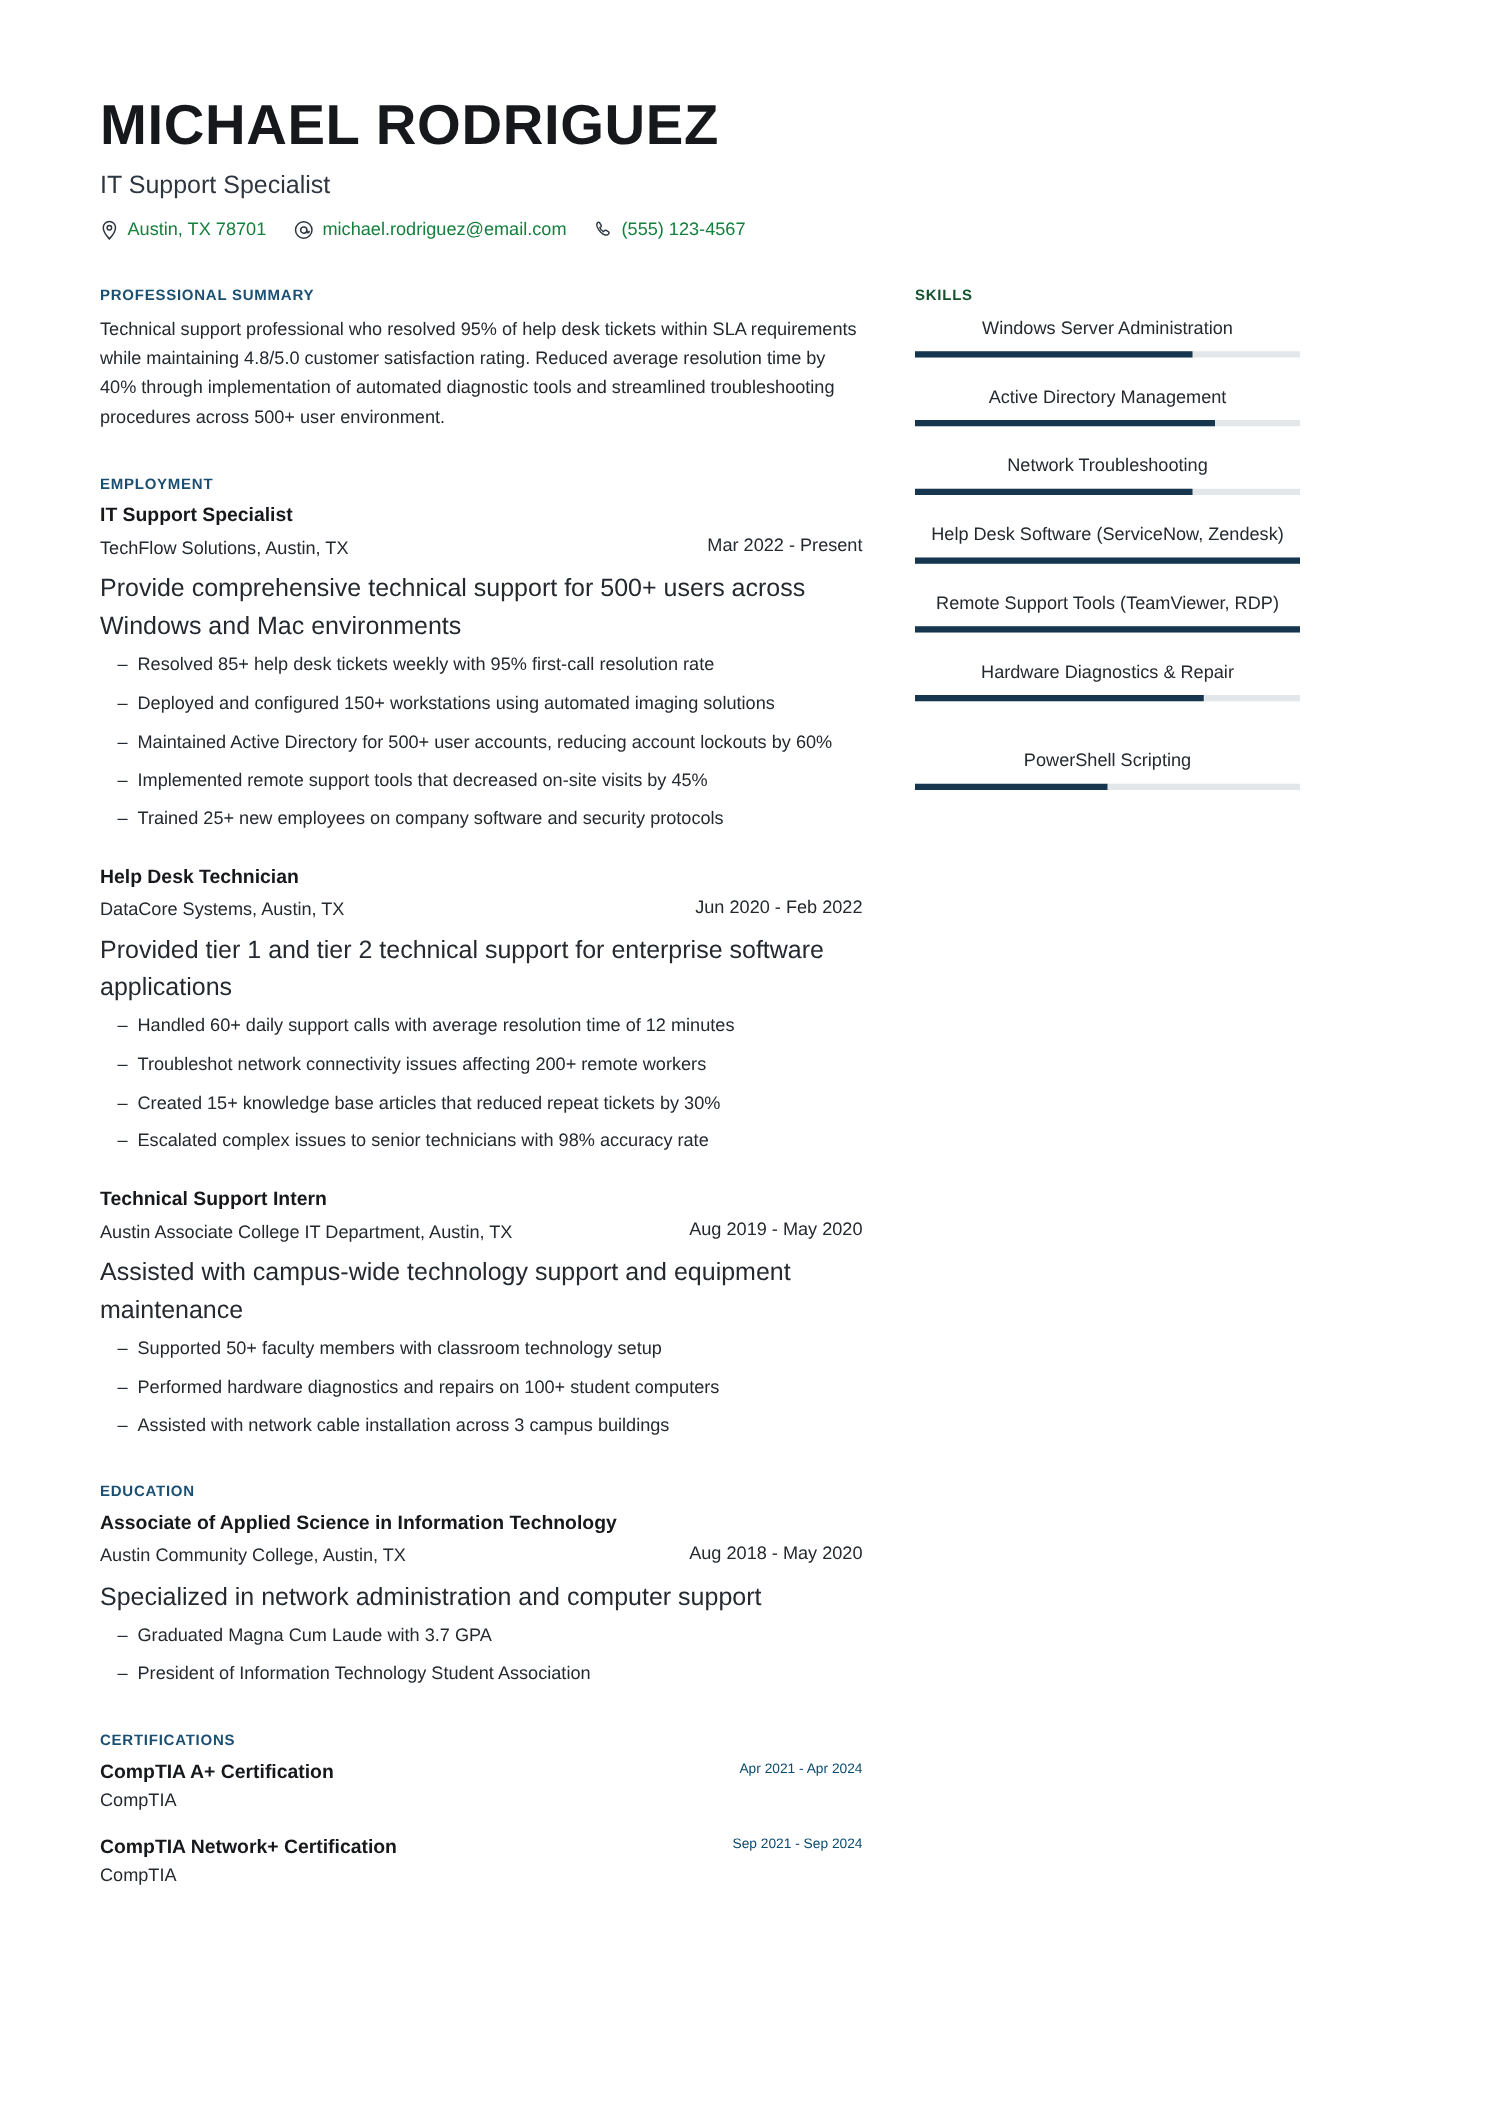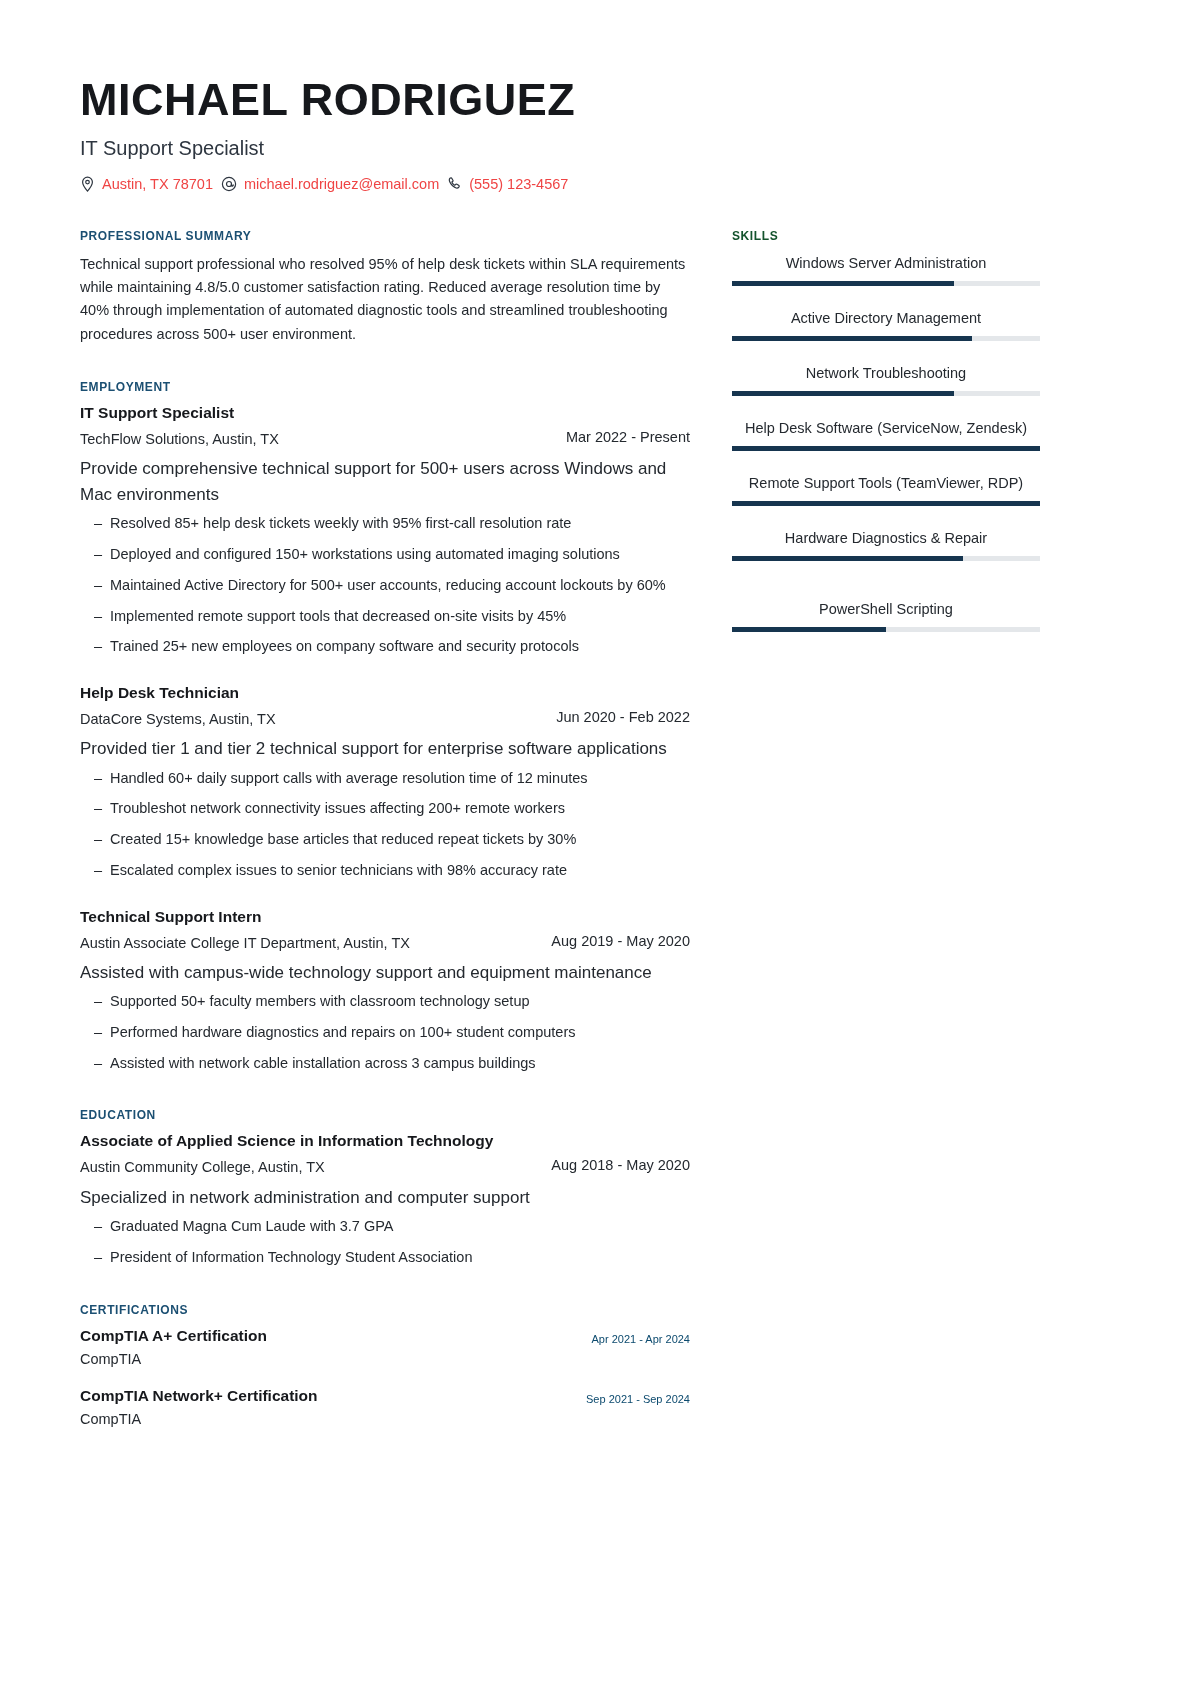--- a/index.html
+++ b/index.html
@@ -29,24 +29,24 @@
   }
   .job-title {
     font-size: 20px;
     color: #2e3640;
     margin-top: 12px;
     font-weight: 400;
   }
   .contact-row {
     display: flex;
     align-items: center;
-    gap: 8px;
+    gap: 22px;
     margin-top: 16px;
     font-size: 14.5px;
-    color: #ef4444;
+    color: #15803d;
   }
   .contact-item {
     display: flex;
     align-items: center;
     gap: 7px;
     white-space: nowrap;
   }
   .contact-item svg { display: block; }
 
   
@@ -87,21 +87,21 @@
     justify-content: space-between;
     align-items: flex-start;
     font-size: 14.5px;
     color: #24292f;
     margin-bottom: 6px;
     gap: 16px;
   }
   .job-company { max-width: 380px; line-height: 1.45; }
   .job-dates { white-space: nowrap; text-align: right; }
   .job-desc {
-    font-size: 17px;
+    font-size: 20px;
     color: #24292f;
     line-height: 1.5;
     margin-bottom: 6px;
   }
   ul.bullets { list-style: none; margin: 0; padding: 0; }
   ul.bullets li {
     font-size: 14.5px;
     color: #24292f;
     line-height: 1.5;
     padding-left: 30px;
@@ -116,21 +116,21 @@
     top: 0;
     color: #24292f;
   }
 
   
   .cert { margin-bottom: 20px; }
   .cert:last-child { margin-bottom: 0; }
   .cert-row {
     display: flex;
     justify-content: space-between;
-    align-items: flex-end;
+    align-items: flex-start;
     gap: 16px;
   }
   .cert-name {
     font-size: 15.5px;
     font-weight: bold;
     color: #16181c;
   }
   .cert-dates {
     font-size: 11px;
     color: #0c4a6e;

